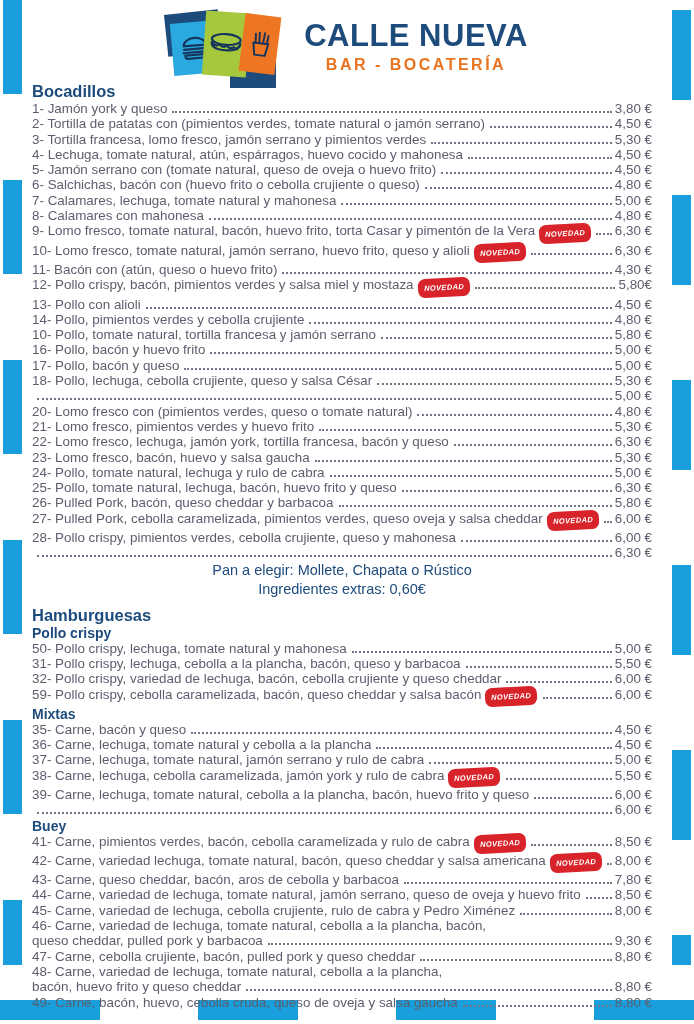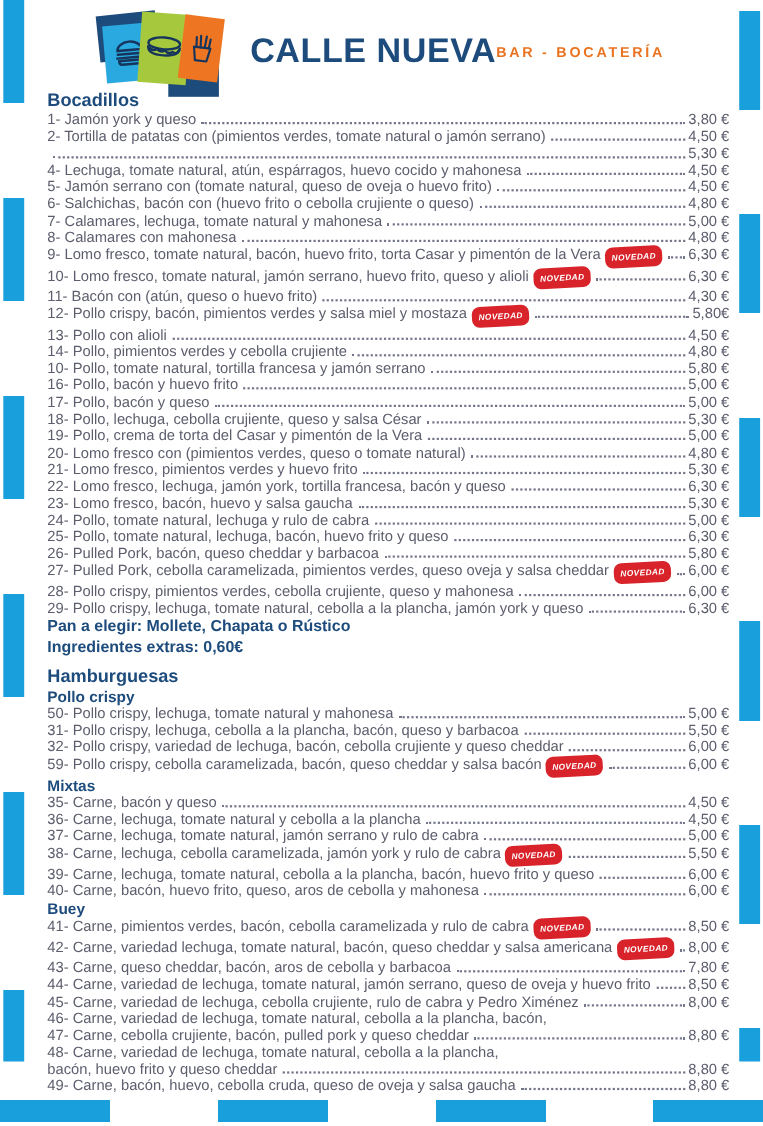--- a/index.html
+++ b/index.html
@@ -24,37 +24,37 @@
     align-items:center;gap:26px;padding-top:10px;height:82px;}
   .logo{position:relative;width:112px;height:80px;flex:0 0 auto;}
   .panel{position:absolute;}
   .panel svg{position:absolute;inset:0;margin:auto;}
   .p-navy1{left:0px;top:6px;width:54px;height:42px;background:var(--navy);transform:rotate(-6deg);z-index:1;}
   .p-blue{left:6px;top:16px;width:46px;height:52px;background:#29a9e0;transform:rotate(-5deg);z-index:2;}
   .p-green{left:38px;top:6px;width:44px;height:64px;background:var(--green);transform:rotate(4deg);z-index:3;}
   .p-orange{left:76px;top:9px;width:36px;height:58px;background:#ee7623;transform:rotate(7deg);z-index:4;}
   .p-navy2{left:64px;top:52px;width:46px;height:30px;background:var(--navy);z-index:0;}
 
-  .title-block{display:flex;flex-direction:row;align-items:center;}
+  .title-block{display:flex;flex-direction:column;align-items:center;}
   .title{color:var(--navy);font-weight:bold;font-size:31px;letter-spacing:.5px;line-height:34px;}
-  .subtitle{color:var(--orange);font-weight:bold;font-size:13px;letter-spacing:2.5px;margin-top:3px;}
-
-  main{position:relative;z-index:1;padding:0 31px 0 32px;margin-left:11px;}
+  .subtitle{color:var(--orange);font-weight:bold;font-size:16px;letter-spacing:2.5px;margin-top:3px;}
+
+  main{position:relative;z-index:1;padding:0 42px 0 32px;}
   .section-heading{color:var(--navy);font-weight:bold;font-size:16.5px;line-height:19px;}
   .section-heading.gap{margin-top:7px;}
   .subheading{color:var(--navy);font-weight:bold;font-size:14px;line-height:16px;}
   .menu-row{display:flex;align-items:baseline;font-size:13.4px;line-height:15.3px;color:var(--ink);}
   .item-text{white-space:nowrap;}
   .leader{flex:1 1 auto;min-width:4px;overflow:hidden;
     border-bottom:2px dotted #73758a;margin:0 3px 3px 5px;}
   .price{white-space:nowrap;}
   .badge{flex:0 0 auto;display:inline-block;background:var(--badge);color:#fff;
     font-size:7.5px;font-weight:bold;font-style:italic;letter-spacing:.4px;
     padding:1.5px 6px 2px;border-radius:7px;transform:rotate(-3deg);margin-left:4px;}
-  .footer-note{color:var(--navy);font-weight:bold;
+  .footer-note{text-align:center;color:var(--navy);font-weight:normal;
     font-size:14.5px;line-height:19px;}
 </style>
 </head>
 <body>
 
 <div class="page">
   <div class="edge edge-left"></div>
   <div class="edge edge-right"></div>
   <div class="edge edge-bottom"></div>
 
@@ -99,20 +99,21 @@
         <span class="item-text">1- Jamón york y queso</span>
         <span class="leader"></span>
         <span class="price">3,80 €</span>
       </div>
       <div class="menu-row">
         <span class="item-text">2- Tortilla de patatas con (pimientos verdes, tomate natural o jamón serrano)</span>
         <span class="leader"></span>
         <span class="price">4,50 €</span>
       </div>
       <div class="menu-row">
+        <span class="item-text">3- Tortilla francesa, lomo fresco, jamón serrano y pimientos verdes</span>
         <span class="leader"></span>
         <span class="price">5,30 €</span>
       </div>
       <div class="menu-row">
         <span class="item-text">4- Lechuga, tomate natural, atún, espárragos, huevo cocido y mahonesa</span>
         <span class="leader"></span>
         <span class="price">4,50 €</span>
       </div>
       <div class="menu-row">
         <span class="item-text">5- Jamón serrano con (tomate natural, queso de oveja o huevo frito)</span>
@@ -181,21 +182,20 @@
         <span class="item-text">17- Pollo, bacón y queso</span>
         <span class="leader"></span>
         <span class="price">5,00 €</span>
       </div>
       <div class="menu-row">
         <span class="item-text">18- Pollo, lechuga, cebolla crujiente, queso y salsa César</span>
         <span class="leader"></span>
         <span class="price">5,30 €</span>
       </div>
       <div class="menu-row">
-        <span class="item-text">19- Pollo, crema de torta del Casar y pimentón de la Vera</span>
         <span class="leader"></span>
         <span class="price">5,00 €</span>
       </div>
       <div class="menu-row">
         <span class="item-text">20- Lomo fresco con (pimientos verdes, queso o tomate natural)</span>
         <span class="leader"></span>
         <span class="price">4,80 €</span>
       </div>
       <div class="menu-row">
         <span class="item-text">21- Lomo fresco, pimientos verdes y huevo frito</span>
@@ -232,21 +232,20 @@
         <span class="badge">NOVEDAD</span>
         <span class="leader"></span>
         <span class="price">6,00 €</span>
       </div>
       <div class="menu-row">
         <span class="item-text">28- Pollo crispy, pimientos verdes, cebolla crujiente, queso y mahonesa</span>
         <span class="leader"></span>
         <span class="price">6,00 €</span>
       </div>
       <div class="menu-row">
-        <span class="item-text">29- Pollo crispy, lechuga, tomate natural, cebolla a la plancha, jamón york y queso</span>
         <span class="leader"></span>
         <span class="price">6,30 €</span>
       </div>
       <div class="footer-note">Pan a elegir: Mollete, Chapata o Rústico</div>
       <div class="footer-note">Ingredientes extras: 0,60€</div>
       <div class="section-heading gap">Hamburguesas</div>
       <div class="subheading">Pollo crispy</div>
       <div class="menu-row">
         <span class="item-text">50- Pollo crispy, lechuga, tomate natural y mahonesa</span>
         <span class="leader"></span>
@@ -289,21 +288,20 @@
         <span class="badge">NOVEDAD</span>
         <span class="leader"></span>
         <span class="price">5,50 €</span>
       </div>
       <div class="menu-row">
         <span class="item-text">39- Carne, lechuga, tomate natural, cebolla a la plancha, bacón, huevo frito y queso</span>
         <span class="leader"></span>
         <span class="price">6,00 €</span>
       </div>
       <div class="menu-row">
-        <span class="item-text">40- Carne, bacón, huevo frito, queso, aros de cebolla y mahonesa</span>
         <span class="leader"></span>
         <span class="price">6,00 €</span>
       </div>
       <div class="subheading">Buey</div>
       <div class="menu-row">
         <span class="item-text">41- Carne, pimientos verdes, bacón, cebolla caramelizada y rulo de cabra</span>
         <span class="badge">NOVEDAD</span>
         <span class="leader"></span>
         <span class="price">8,50 €</span>
       </div>
@@ -323,20 +321,25 @@
         <span class="leader"></span>
         <span class="price">8,50 €</span>
       </div>
       <div class="menu-row">
         <span class="item-text">45- Carne, variedad de lechuga, cebolla crujiente, rulo de cabra y Pedro Ximénez</span>
         <span class="leader"></span>
         <span class="price">8,00 €</span>
       </div>
       <div class="menu-row">
         <span class="item-text">46- Carne, variedad de lechuga, tomate natural, cebolla a la plancha, bacón,</span>
+      </div>
+      <div class="menu-row">
+        <span class="item-text">queso cheddar, pulled pork y barbacoa</span>
+        <span class="leader"></span>
+        <span class="price">9,30 €</span>
       </div>
       <div class="menu-row">
         <span class="item-text">47- Carne, cebolla crujiente, bacón, pulled pork y queso cheddar</span>
         <span class="leader"></span>
         <span class="price">8,80 €</span>
       </div>
       <div class="menu-row">
         <span class="item-text">48- Carne, variedad de lechuga, tomate natural, cebolla a la plancha,</span>
       </div>
       <div class="menu-row">

